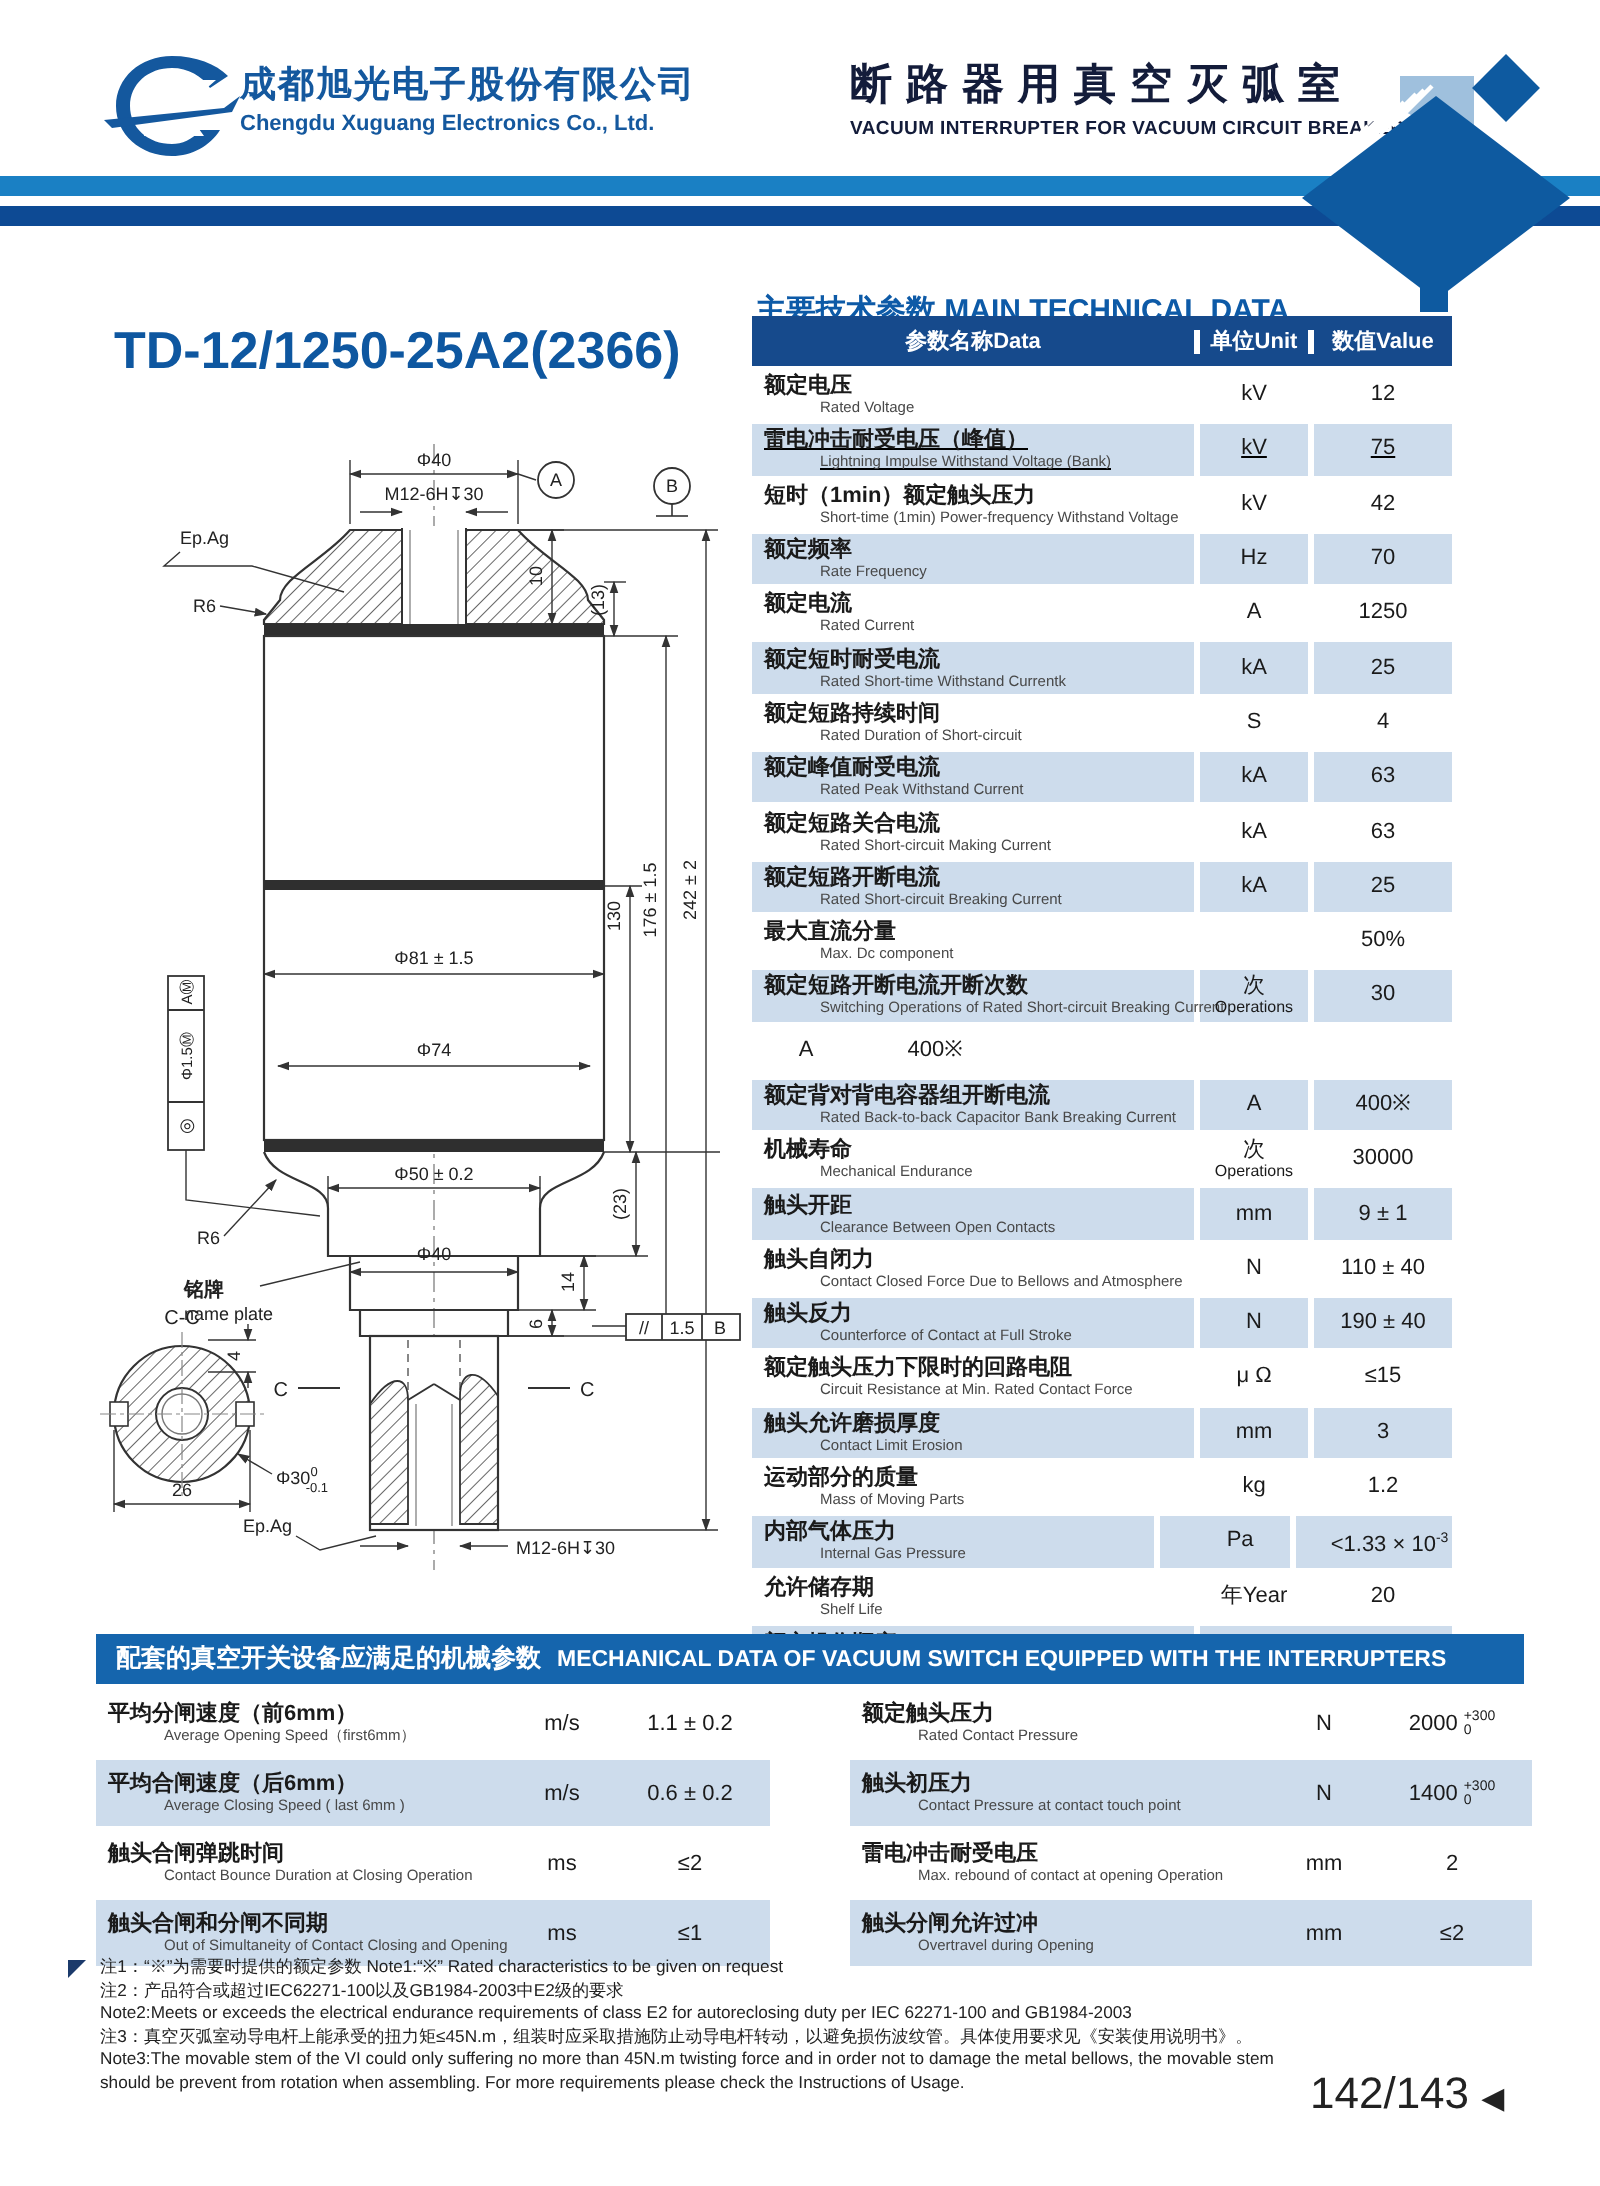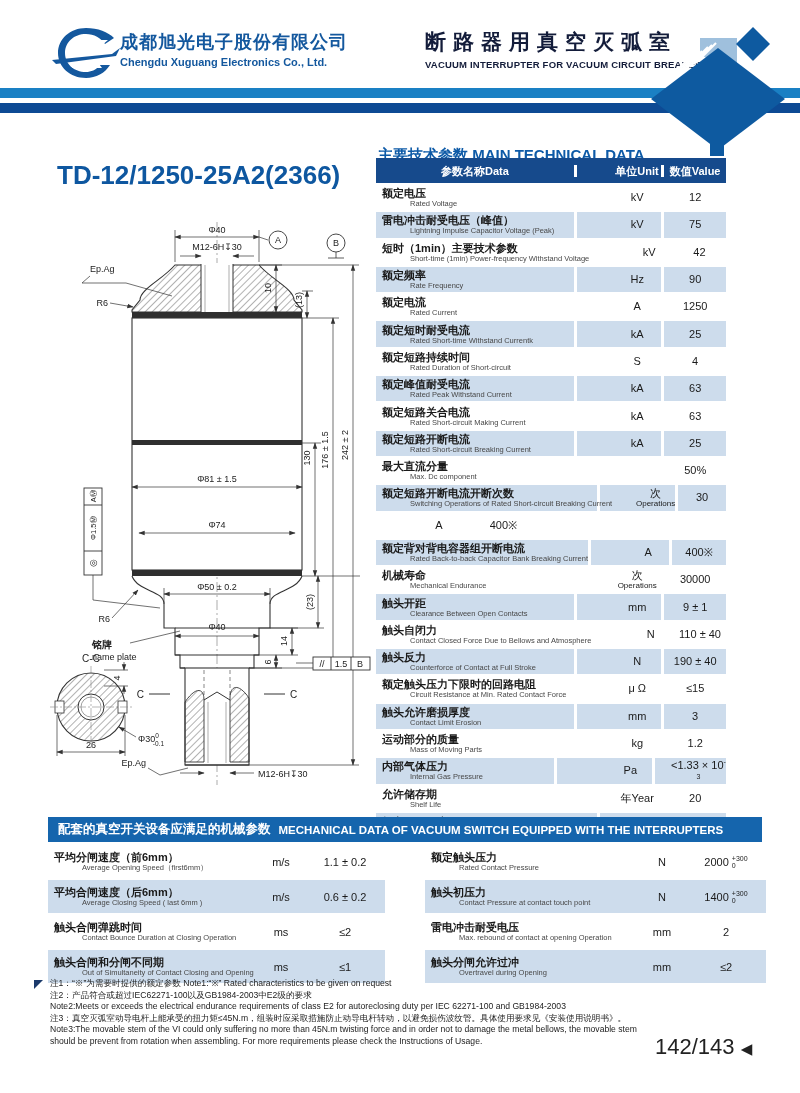--- a/index.html
+++ b/index.html
@@ -14,21 +14,21 @@
   .stripe1{left:0;top:88px;width:800px;height:10px;background:#1a80c4;}
   .stripe2{left:0;top:103px;width:800px;height:10px;background:#0d4a94;}
   .model-title{left:57px;top:160px;font-size:26px;font-weight:bold;color:#0e57a0;white-space:nowrap;}
   .sec-head{left:378px;top:131px;font-size:15px;font-weight:bold;color:#0d5aa7;white-space:nowrap;margin-top:15px;}
   
   .mtable{left:376px;top:158px;width:350px;}
   .mtr{display:flex;border-bottom:2px solid #fff;}
   .mth{background:#164a8c;color:#fff;font-weight:bold;height:25px;align-items:center;font-size:12.5px;}
   .c-name{width:224px;border-right:3px solid #fff;padding-left:6px;box-sizing:border-box;
           display:flex;flex-direction:column;justify-content:center;}
-  .c-unit{width:54px;border-right:3px solid #fff;display:flex;flex-direction:column;align-items:center;justify-content:center;text-align:center;padding-left:36px;}
+  .c-unit{width:54px;border-right:3px solid #fff;display:flex;flex-direction:column;align-items:center;justify-content:center;text-align:center;}
   .c-val{width:69px;display:flex;flex-direction:column;align-items:center;justify-content:center;text-align:center;}
   .c-merged{width:123px;display:flex;flex-direction:column;align-items:center;justify-content:center;text-align:center;}
   .mth .c-name{align-items:center;padding-left:0;}
   .row-alt{background:#cddcec;}
   .cell-cn{font-size:11px;font-weight:bold;color:#1a1a1a;line-height:12px;white-space:nowrap;}
   .cell-en{font-size:7.5px;color:#484848;line-height:9px;white-space:nowrap;padding-left:28px;}
   .cell-v{font-size:11px;color:#1a1a1a;line-height:11px;}
   .cell-u2{font-size:8px;color:#1a1a1a;line-height:9px;}
   sup.e{font-size:7px;}
   
@@ -314,54 +314,54 @@
             <div class="cell-cn">额定电压</div>
             <div class="cell-en">Rated Voltage</div>
           </div>
           <div class="c-unit">
             <div class="cell-v">kV</div>
           </div>
           <div class="c-val">
             <div class="cell-v">12</div>
           </div>
         </div>
-        <div class="mtr row-alt" style="height: 25.3px;">
+        <div class="mtr row-alt" style="height: 25.3px; text-decoration: underline;">
           <div class="c-name">
             <div class="cell-cn">雷电冲击耐受电压（峰值）</div>
-            <div class="cell-en">Lightning Impulse Capacitor Voltage (Peak)</div>
+            <div class="cell-en">Lightning Impulse Withstand Voltage (Bank)</div>
           </div>
           <div class="c-unit">
             <div class="cell-v">kV</div>
           </div>
           <div class="c-val">
             <div class="cell-v">75</div>
           </div>
         </div>
         <div class="mtr" style="height: 25.3px;">
           <div class="c-name">
-            <div class="cell-cn">短时（1min）主要技术参数</div>
+            <div class="cell-cn">短时（1min）额定触头压力</div>
             <div class="cell-en">Short-time (1min) Power-frequency Withstand Voltage</div>
           </div>
           <div class="c-unit">
             <div class="cell-v">kV</div>
           </div>
           <div class="c-val">
             <div class="cell-v">42</div>
           </div>
         </div>
         <div class="mtr row-alt" style="height: 25.3px;">
           <div class="c-name">
             <div class="cell-cn">额定频率</div>
             <div class="cell-en">Rate Frequency</div>
           </div>
           <div class="c-unit">
             <div class="cell-v">Hz</div>
           </div>
           <div class="c-val">
-            <div class="cell-v">90</div>
+            <div class="cell-v">70</div>
           </div>
         </div>
         <div class="mtr" style="height: 25.3px;">
           <div class="c-name">
             <div class="cell-cn">额定电流</div>
             <div class="cell-en">Rated Current</div>
           </div>
           <div class="c-unit">
             <div class="cell-v">A</div>
           </div>

